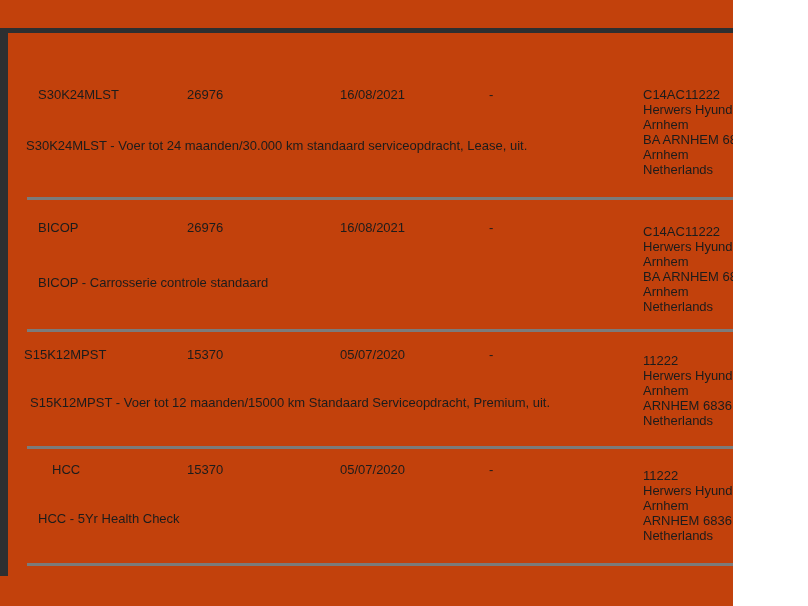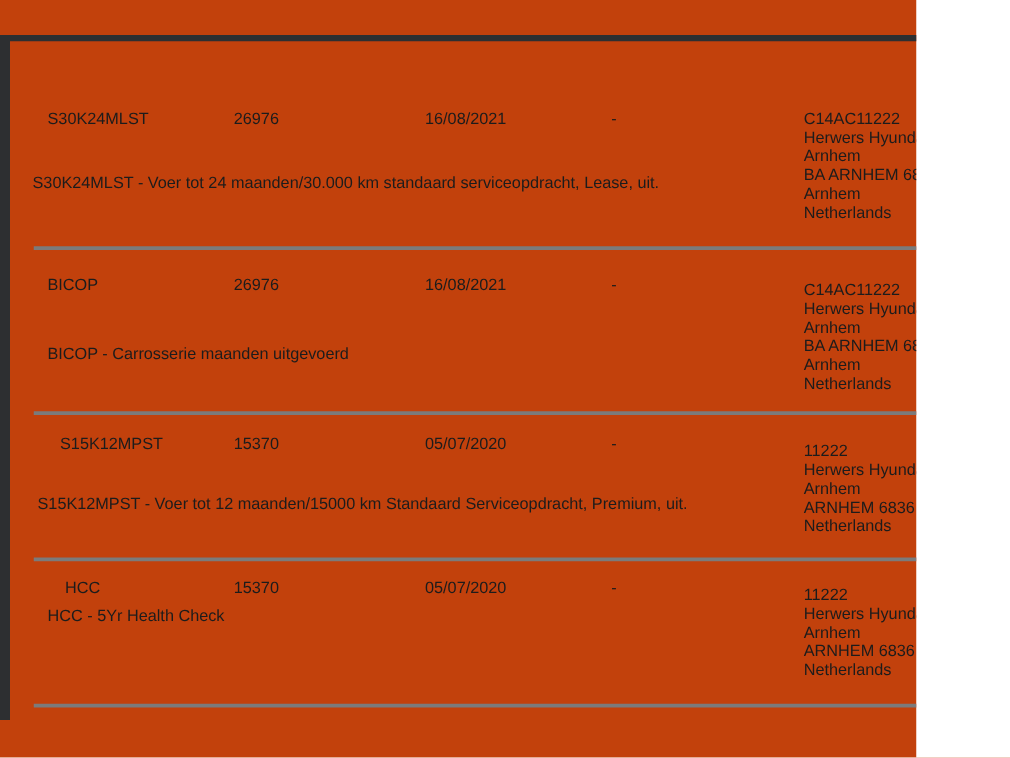--- a/index.html
+++ b/index.html
@@ -67,26 +67,26 @@
     <span class="cell" style="left:38px;  top:220px;">BICOP</span>
     <span class="cell" style="left:187px; top:220px;">26976</span>
     <span class="cell" style="left:340px; top:220px;">16/08/2021</span>
     <span class="cell" style="left:489px; top:220px;">-</span>
     <div class="dealer" style="top:212px;">C14AC11222
 Herwers Hyundai -
 Arnhem
 BA ARNHEM 6826 TP
 Arnhem
 Netherlands</div>
-    <div class="cell" style="left:38px; top:275px;">BICOP - Carrosserie maanden uitgevoerd</div>
+    <div class="cell" style="left:38px; top:275px;">BICOP - Carrosserie controle standaard</div>
   </div>
   <div class="divider" style="top:329px;"></div>
 
   <div>
-    <span class="cell" style="left:48px;  top:347px;">S15K12MPST</span>
+    <span class="cell" style="left:24px;  top:347px;">S15K12MPST</span>
     <span class="cell" style="left:187px; top:347px;">15370</span>
     <span class="cell" style="left:340px; top:347px;">05/07/2020</span>
     <span class="cell" style="left:489px; top:347px;">-</span>
     <div class="dealer" style="top:341px;">11222
 Herwers Hyundai -
 Arnhem
 ARNHEM 6836 BA
 Netherlands</div>
     <div class="cell" style="left:30px; top:395px;">S15K12MPST - Voer tot 12 maanden/15000 km Standaard Serviceopdracht, Premium, uit.</div>
   </div>
@@ -95,17 +95,17 @@
   <div>
     <span class="cell" style="left:52px;  top:462px;">HCC</span>
     <span class="cell" style="left:187px; top:462px;">15370</span>
     <span class="cell" style="left:340px; top:462px;">05/07/2020</span>
     <span class="cell" style="left:489px; top:462px;">-</span>
     <div class="dealer" style="top:456px;">11222
 Herwers Hyundai -
 Arnhem
 ARNHEM 6836 BA
 Netherlands</div>
-    <div class="cell" style="left:38px; top:485px;">HCC - 5Yr Health Check</div>
+    <div class="cell" style="left:38px; top:511px;">HCC - 5Yr Health Check</div>
   </div>
   <div class="divider" style="top:563px;"></div>
 
 </div>
 
 </body></html>

